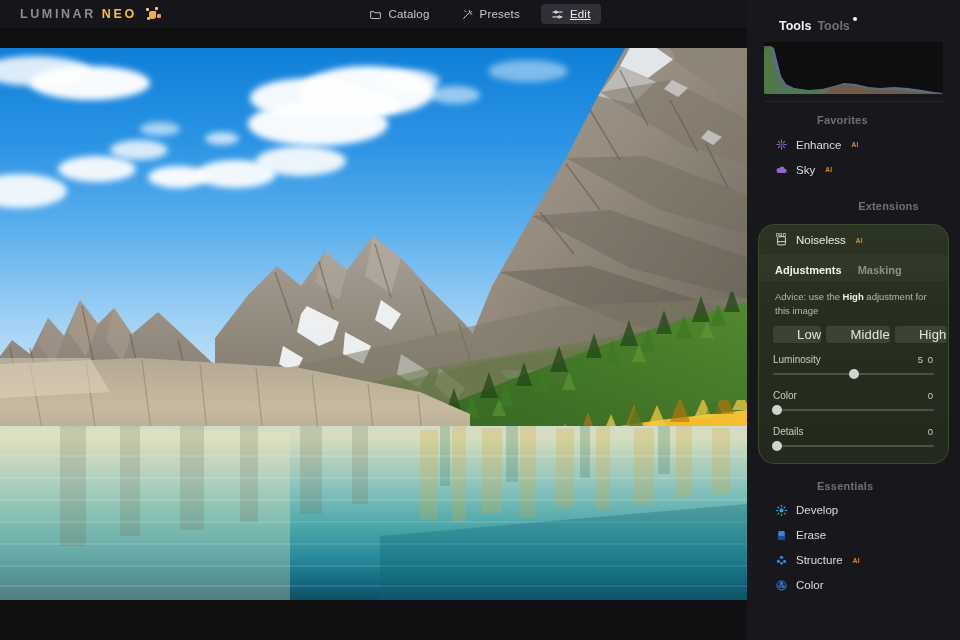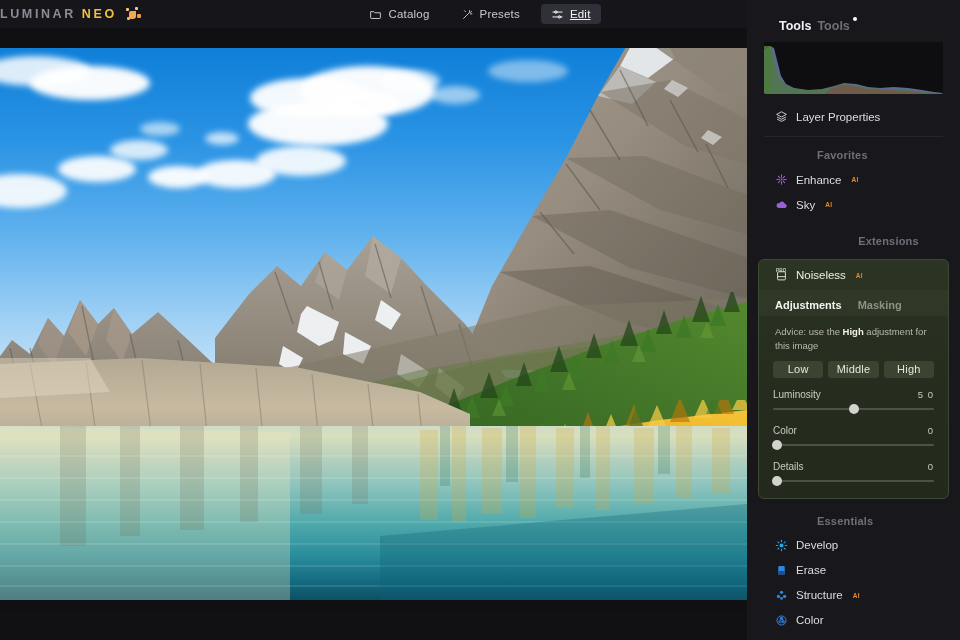--- a/index.html
+++ b/index.html
@@ -10,21 +10,21 @@
     color:#e8e8ea;
     -webkit-font-smoothing:antialiased;
   }
   #app{ position:relative; width:960px; height:640px; }
 
   
   .topbar{
     position:absolute; left:0; top:0; width:960px; height:28px;
     background:#16161a; display:flex; align-items:center;
   }
-  .logo{ display:flex; align-items:center; gap:6px; padding-left:0; }
+  .logo{ display:flex; align-items:center; gap:6px; padding-left:20px; }
   .logo-word{ font-size:12.5px; letter-spacing:2.6px; font-weight:700; color:#8b8d96; }
   .logo-neo{ font-size:12.5px; letter-spacing:2.6px; font-weight:700; color:#f0c040; }
   .logo-mark{ position:relative; width:15px; height:14px; margin-left:3px; }
   .logo-mark i{ position:absolute; background:#f29a3c; display:block; }
   .logo-mark i.a{ left:3px; top:4px; width:7px; height:8px; border-radius:2px 0 3px 2px; background:#f2a950;}
   .logo-mark i.b{ left:9px; top:0px; width:3px; height:3px; border-radius:1px; background:#f9c77a;}
   .logo-mark i.c{ left:0px; top:1px; width:3px; height:3px; border-radius:1px; background:#f9c77a;}
   .logo-mark i.d{ left:11px; top:7px; width:4px; height:4px; border-radius:1px; background:#f29a3c;}
   .logo-mark i.e{ left:1px; top:10px; width:3px; height:3px; border-radius:1px; background:#f9b45f;}
 
@@ -97,36 +97,36 @@
   .tool{
     display:flex; align-items:center; gap:8px;
     height:25px; padding-left:28px; font-size:11.5px; color:#dcdde2;
   }
   .tool .ico{ width:13px; height:13px; display:flex; align-items:center; justify-content:center; }
   .ai{ font-size:6.5px; color:#e08b2a; font-weight:700; vertical-align:super; margin-left:2px; letter-spacing:.3px;}
   .divider{ height:1px; background:#26262c; margin:7px 17px 0 17px; }
 
   
   .ext-card{
-    margin:6px 11px 0 11px; border-radius:6px;
+    margin:6px 11px 0 11px; border-radius:16px;
     background:linear-gradient(to bottom,#2c3423 0%,#272e20 40%,#232a1d 100%);
     border:1px solid #3c4a31; overflow:hidden; padding-bottom:12px;
   }
   .ext-head{ display:flex; align-items:center; gap:8px; height:30px; padding-left:16px; font-size:11.5px; color:#eceee9; }
   .ext-tabs{ display:flex; gap:16px; padding:4px 0 0 16px; height:26px; align-items:center;
              background:rgba(255,255,255,.03); }
   .ext-tab{ font-size:11px; color:#8e9285; font-weight:700; }
   .ext-tab.active{ color:#f2f4ef; }
   .advice{ padding:9px 16px 0 16px; font-size:9.5px; line-height:1.45; color:#b6baac; }
   .advice b{ color:#f0f2ea; font-weight:700; }
   .seg{ display:flex; gap:5px; padding:8px 14px 0 14px; }
   .seg button{
     flex:1; height:17px; border:none; border-radius:3px;
-    background:#3a4430; color:#e4e7dd; font-size:11px;
-    font-family:inherit; letter-spacing:.2px;
+    background:#3a4430; color:#e4e7dd; font-size:13px;
+    font-family:inherit; letter-spacing:.2px;padding-left:24px;
   }
   .slider-row{ padding:11px 14px 0 14px; }
   .slider-top{ display:flex; justify-content:space-between; align-items:baseline; }
   .slider-lab{ font-size:10px; color:#c9cdc0; }
   .slider-val{ font-size:9.5px; color:#c9cdc0; letter-spacing:1px; }
   .track{ position:relative; height:10px; margin-top:4px; }
   .track .rail{ position:absolute; left:0; right:0; top:4px; height:2px; background:#4a5440; border-radius:1px; }
   .track .knob{
     position:absolute; top:0px; width:10px; height:10px; border-radius:50%;
     background:#d2d4cc; transform:translateX(-5px);
@@ -490,30 +490,20 @@
 
     <div class="histo">
       <svg width="179" height="52" viewBox="0 0 179 52" preserveAspectRatio="none">
         <path d="M0 52 L0 8 L6 4 L10 6 L13 18 L17 34 L22 42 L30 46 L44 48 L58 47 L70 44 L80 41 L92 42 L104 45 L116 46 L130 45 L144 46 L158 48 L170 50 L179 51 L179 52 Z" fill="#6f7fa8" opacity=".82"></path>
         <path d="M2 52 L2 9 L7 6 L9 12 L12 26 L16 38 L24 45 L40 48 L56 48 L68 45 L78 42 L90 43 L103 46 L118 47 L134 47 L150 49 L168 51 L179 52 Z" fill="#4e7a3e" opacity=".72"></path>
         <path d="M60 52 L68 46 L78 43 L90 44 L104 47 L120 48 L140 49 L160 51 L179 52 Z" fill="#8d4040" opacity=".5"></path>
         <rect x="0" y="4" width="7" height="48" fill="#4e7a3e" opacity=".85"></rect>
       </svg>
     </div>
 
-    <div class="tool" style="margin-top:10px;">
-      <span class="ico">
-        <svg width="13" height="13" viewBox="0 0 16 16" fill="none" stroke="#dcdde2" stroke-width="1.1" stroke-linejoin="round">
-          <path d="M8 2.2 14 5.4 8 8.6 2 5.4z"></path>
-            <path d="M2.6 8.6 8 11.4 13.4 8.6"></path>
-            <path d="M2.6 11.2 8 14 13.4 11.2"></path>
-        </svg>
-      </span>
-      <span>Layer Properties</span>
-    </div>
 
 
     <div class="divider"></div>
 
     <div class="sec-label">Favorites</div>
 
     <div class="tool">
       <span class="ico">
         <svg width="13" height="13" viewBox="0 0 16 16" fill="none" stroke="#9a5fd4" stroke-width="1.25" stroke-linecap="round">
           <path d="M8 2.2v3"></path>

